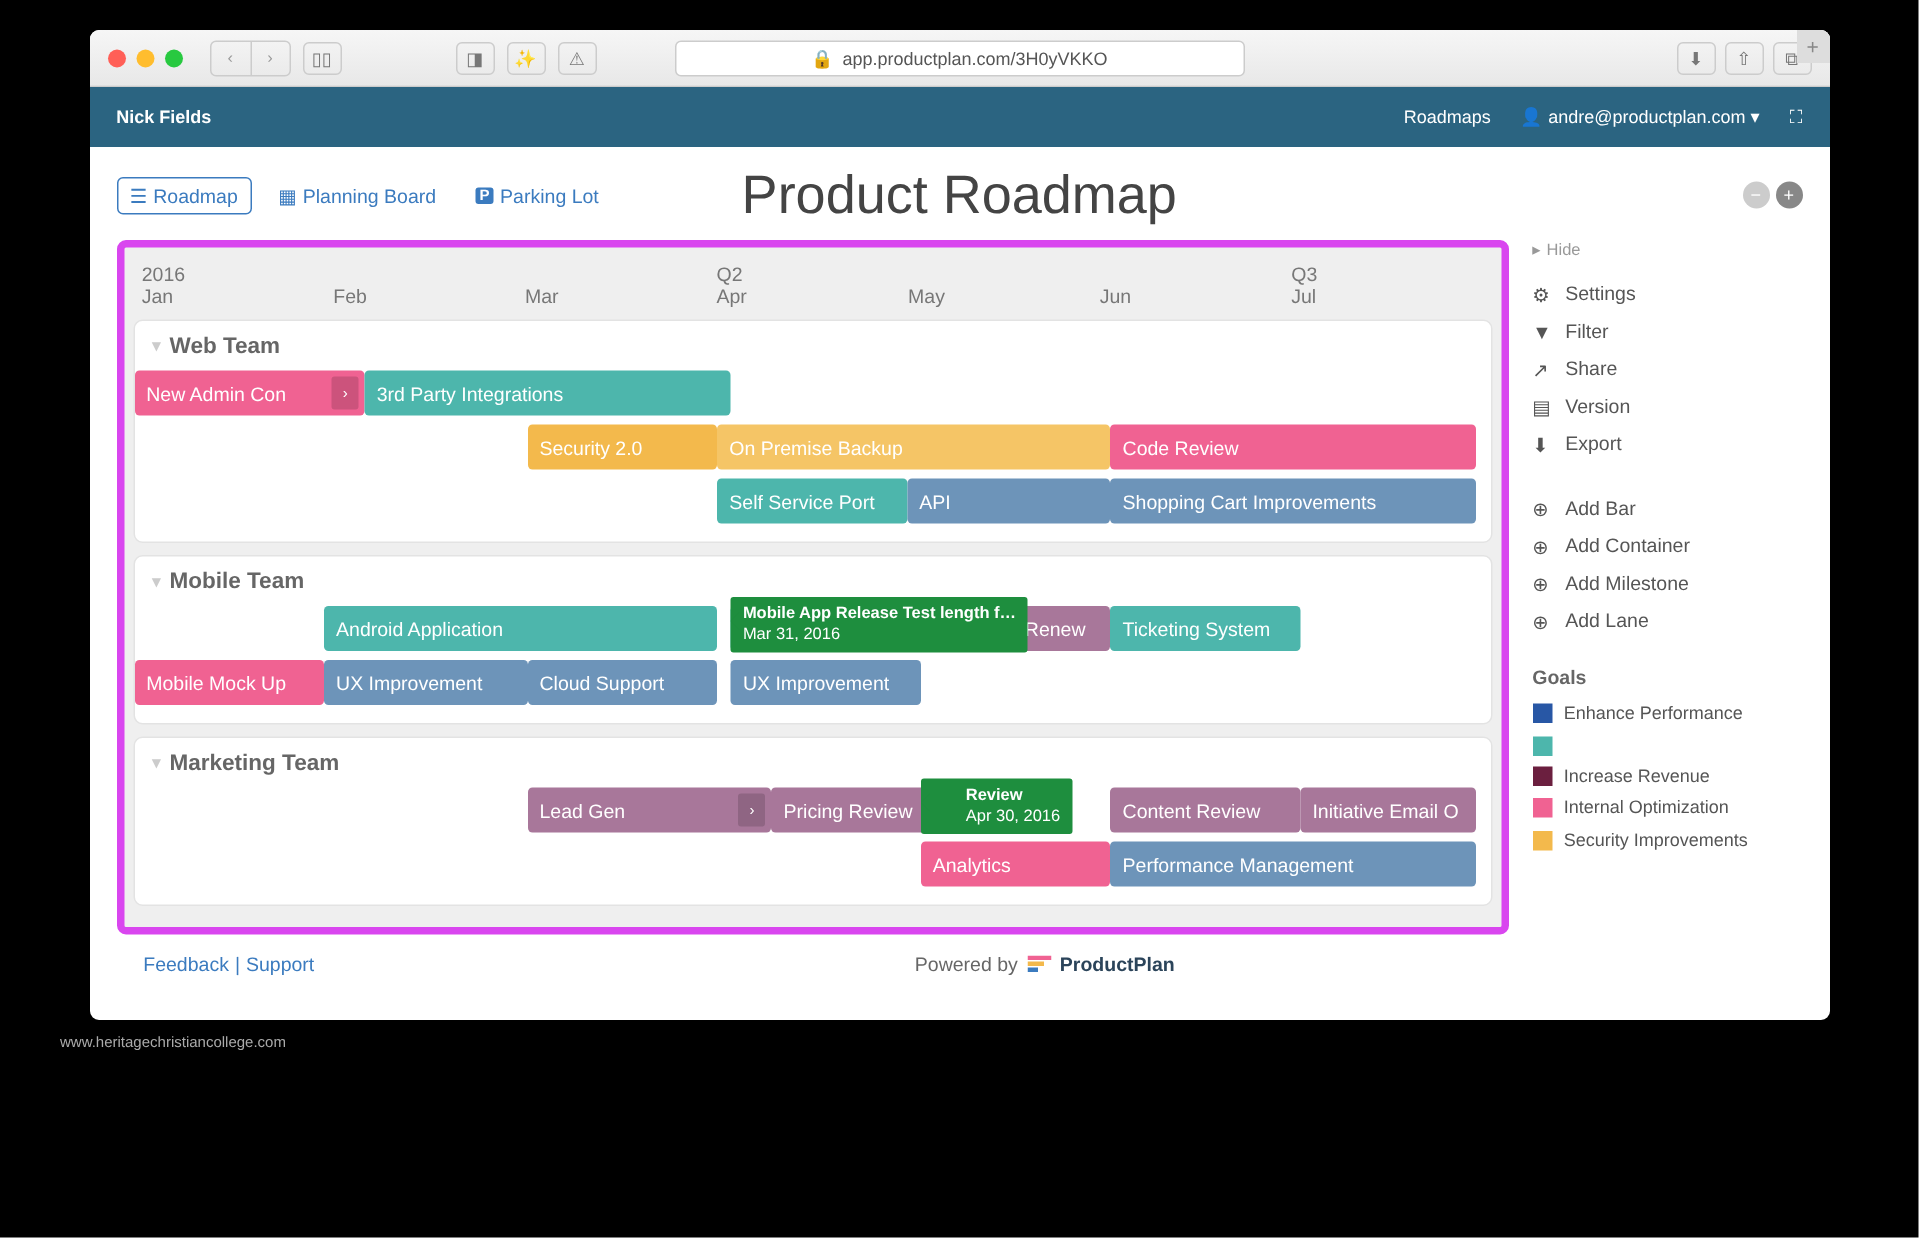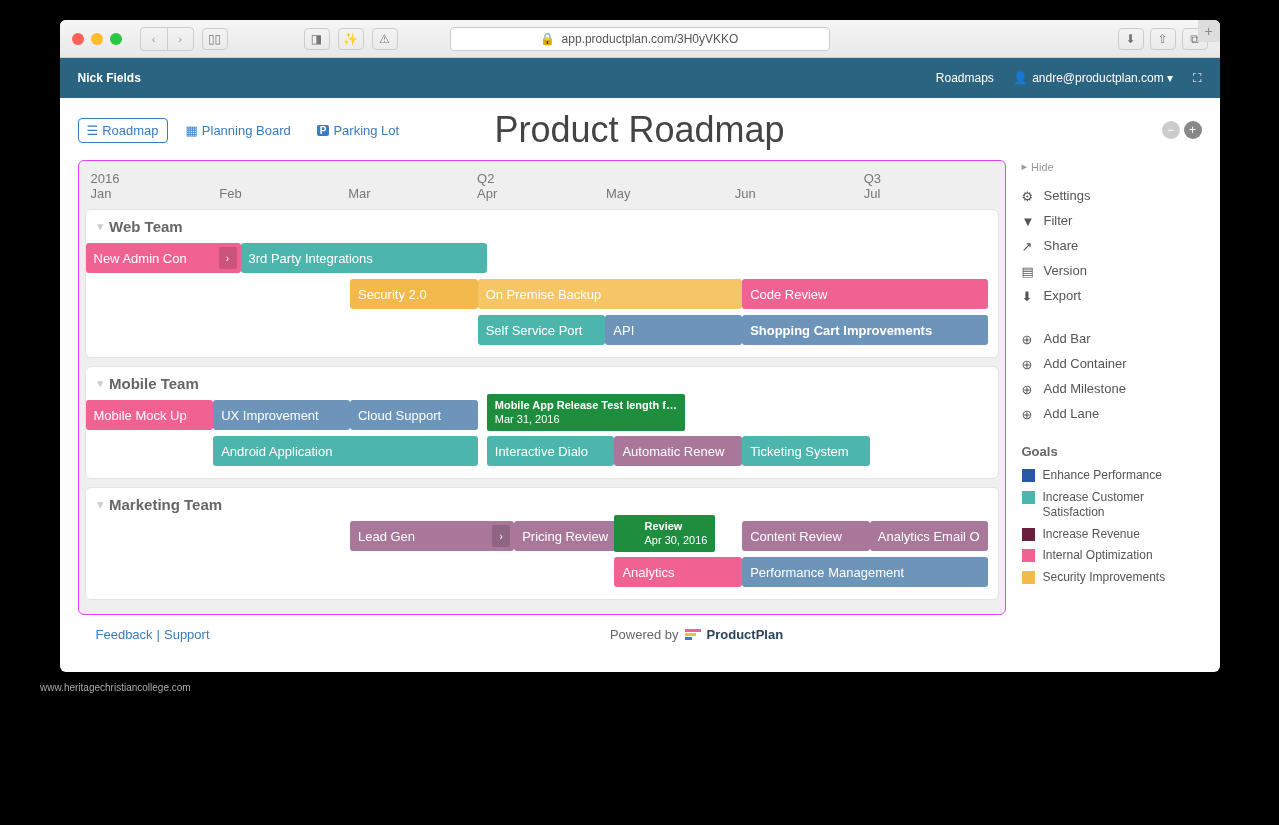--- a/index.html
+++ b/index.html
@@ -28,21 +28,21 @@
 .title-row { display: flex; align-items: center; margin-bottom: 8px; }
 .tabs { display: flex; gap: 10px; font-size: 13px; color: #3b7bbf; }
 .tab { display: flex; align-items: center; gap: 4px; padding: 4px 8px; border-radius: 4px; cursor: pointer; }
 .tab.active { border: 1px solid #3b7bbf; }
 .page-title { font-size: 36px; font-weight: 300; color: #444; position: absolute; left: 50%; transform: translateX(-50%); }
 .zoom { margin-left: auto; display: flex; gap: 4px; color: #bbb; }
 .zoom span { width: 18px; height: 18px; border-radius: 50%; background: #ccc; color: #fff; display: flex; align-items: center; justify-content: center; font-size: 12px; }
 .zoom span.plus { background: #888; }
 
 .content { display: flex; gap: 16px; }
-.roadmap { flex: 1; border: 1px solid #d946ef; border-radius: 6px; background: #efefef; padding: 6px; }
+.roadmap { flex: 1; border: 5px solid #d946ef; border-radius: 6px; background: #efefef; padding: 6px; }
 .timeline-hdr { font-size: 13px; color: #777; padding: 4px 6px 8px; }
 .yr-row, .mo-row { display: flex; }
 .yr-row span, .mo-row span { flex: 1; }
 .lane-group { background: #fff; border: 1px solid #e3e3e3; border-radius: 6px; margin-bottom: 8px; padding-bottom: 6px; }
 .lane-title { font-weight: 600; color: #666; padding: 8px 12px; font-size: 15px; display: flex; align-items: center; gap: 6px; }
 .lane-title .chev { color: #ccc; font-size: 11px; }
 .row { height: 30px; position: relative; margin-bottom: 6px; }
 .bar { position: absolute; height: 30px; border-radius: 3px; color: #fff; font-size: 13px; padding: 0 8px; display: flex; align-items: center; overflow: hidden; white-space: nowrap; }
 .bar.pink { background: #f06292; }
 .bar.teal { background: #4db6ac; }
@@ -169,51 +169,51 @@
                 <div class="bar teal" style="left: 17%; width: 27%;">3rd Party Integrations</div>
               </div>
               <div class="row">
                 <div class="bar yellow2" style="left: 29%; width: 14%;">Security 2.0</div>
                 <div class="bar yellow" style="left: 43%; width: 29%;">On Premise Backup</div>
                 <div class="bar pink" style="left: 72%; width: 27%;">Code Review</div>
               </div>
               <div class="row">
                 <div class="bar teal" style="left: 43%; width: 14%;">Self Service Port</div>
                 <div class="bar blue" style="left: 57%; width: 15%;">API</div>
-                <div class="bar blue" style="left: 72%; width: 27%; font-weight: bold;">Shopping Cart Improvements</div>
+                <div class="bar blue" style="left: 72%; width: 27%;">Shopping Cart Improvements</div>
               </div>
             </div>
             <div class="lane-group">
               <div class="lane-title"><span class="chev">▾</span>Mobile Team</div>
               <div style="position: relative;">
                 <div class="milestone" style="left: 44%; top: -6px;"><b>Mobile App Release Test length f…</b><br>Mar 31, 2016</div>
               </div>
               <div class="row">
+                <div class="bar teal" style="left: 14%; width: 29%;">Android Application</div>
+                <div class="bar teal" style="left: 44%; width: 14%;">Interactive Dialo</div>
+                <div class="bar purple" style="left: 58%; width: 14%;">Automatic Renew</div>
+                <div class="bar teal" style="left: 72%; width: 14%;">Ticketing System</div>
+              </div>
+              <div class="row">
                 <div class="bar pink" style="left: 0%; width: 14%;">Mobile Mock Up</div>
                 <div class="bar blue" style="left: 14%; width: 15%;">UX Improvement</div>
                 <div class="bar blue" style="left: 29%; width: 14%;">Cloud Support</div>
                 <div class="bar blue" style="left: 44%; width: 14%;">UX Improvement</div>
               </div>
-              <div class="row">
-                <div class="bar teal" style="left: 14%; width: 29%;">Android Application</div>
-                <div class="bar teal" style="left: 44%; width: 14%;">Interactive Dialo</div>
-                <div class="bar purple" style="left: 58%; width: 14%;">Automatic Renew</div>
-                <div class="bar teal" style="left: 72%; width: 14%;">Ticketing System</div>
-              </div>
             </div>
             <div class="lane-group">
               <div class="lane-title"><span class="chev">▾</span>Marketing Team</div>
               <div style="position: relative;">
                 <div class="milestone" style="left: 58%; top: -6px; padding-left: 30px;"><b>Review</b><br>Apr 30, 2016</div>
               </div>
               <div class="row">
                 <div class="bar purple" style="left: 29%; width: 18%;">Lead Gen<span class="chev-btn">›</span></div>
                 <div class="bar purple" style="left: 47%; width: 14%; text-align: right;">Pricing Review</div>
                 <div class="bar purple" style="left: 72%; width: 14%;">Content Review</div>
-                <div class="bar purple" style="left: 86%; width: 13%;">Analytics Email O</div>
+                <div class="bar purple" style="left: 86%; width: 13%;">Initiative Email O</div>
               </div>
               <div class="row">
                 <div class="bar pink" style="left: 58%; width: 14%;">Analytics</div>
                 <div class="bar blue" style="left: 72%; width: 27%;">Performance Management</div>
               </div>
             </div>
           </div>
       </div>
 
       <div class="sidebar">
@@ -260,21 +260,20 @@
           </div>
         <div class="side-sec">
           <div class="goals-title">Goals</div>
           <div id="goals">
               <div class="goal">
                 <span class="sw" style="background:#2857a5"></span>
                 <span>Enhance Performance</span>
               </div>
               <div class="goal">
                 <span class="sw" style="background:#4db6ac"></span>
-                <span>Increase Customer Satisfaction</span>
               </div>
               <div class="goal">
                 <span class="sw" style="background:#6b1f3f"></span>
                 <span>Increase Revenue</span>
               </div>
               <div class="goal">
                 <span class="sw" style="background:#f06292"></span>
                 <span>Internal Optimization</span>
               </div>
               <div class="goal">

